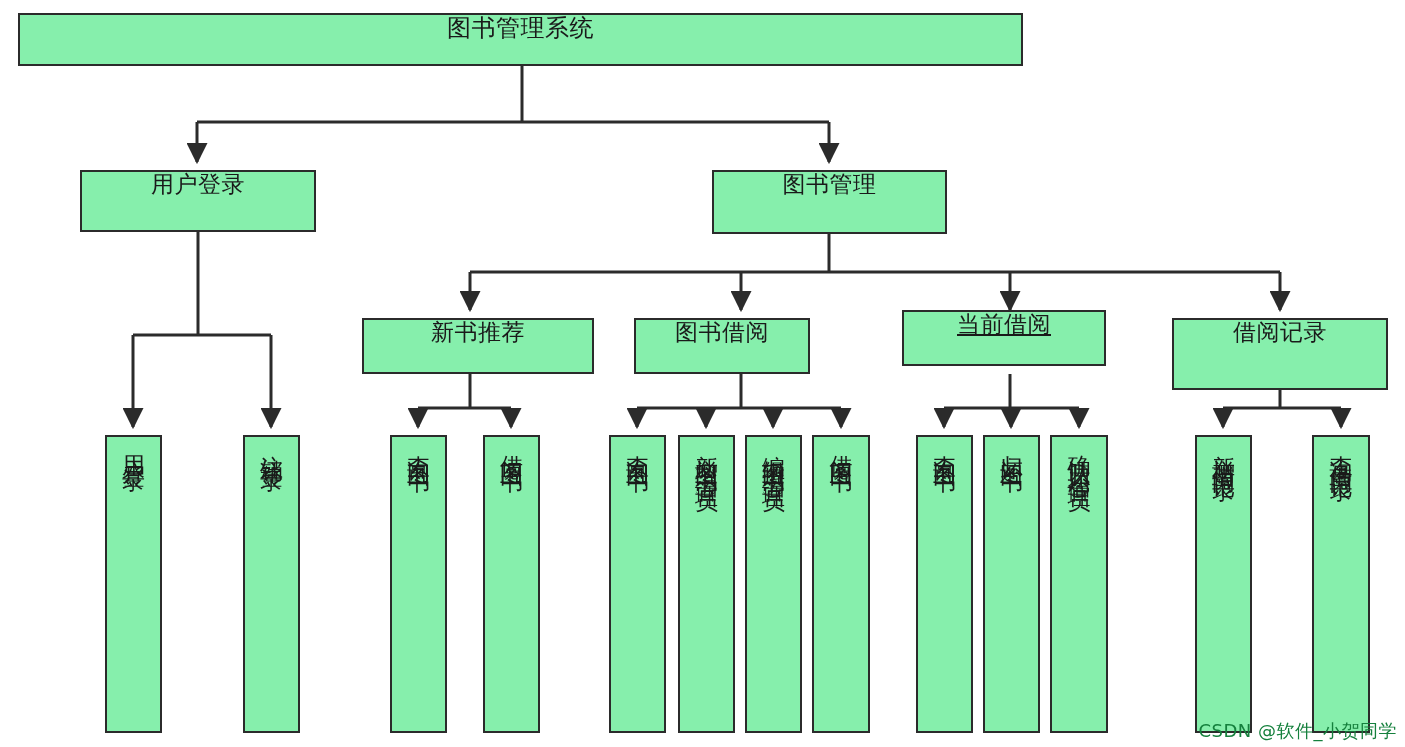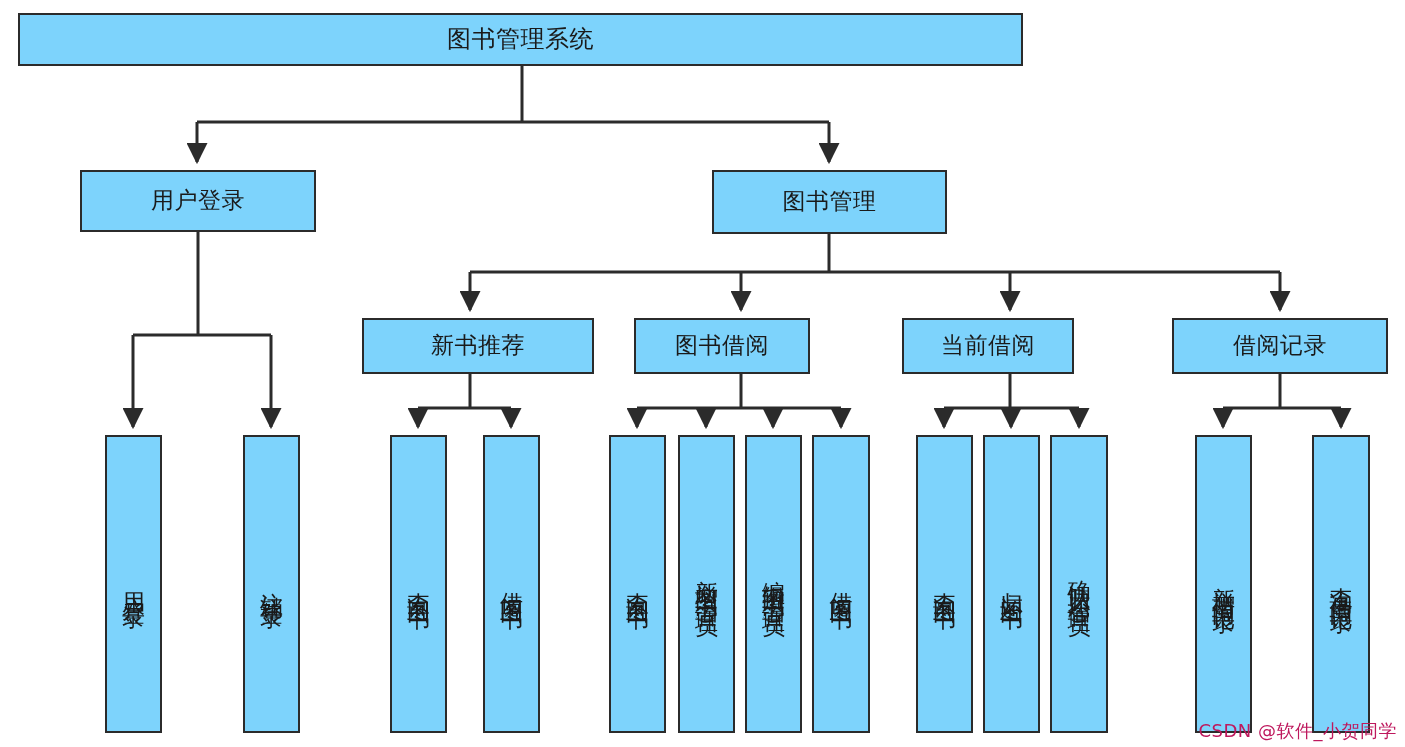--- a/index.html
+++ b/index.html
@@ -23,23 +23,23 @@
     left: 0;
     top: 0;
     width: 1405px;
     height: 747px;
     pointer-events: none;
   }
   .node {
     position: absolute;
     box-sizing: border-box;
     border: 2px solid #2b2b2b;
-    background: #7dd3fc;
+    background: #86efac;
     display: flex;
-    align-items: center;
+    align-items: flex-start;
     justify-content: center;
     color: #1a1a1a;
     line-height: 1.12;
   }
   .node.h {
     font-size: 23px;
     letter-spacing: 0.5px;
   }
   .node.v {
     font-size: 23px;
@@ -52,21 +52,21 @@
     line-height: 1;
   }
   .node.root {
     font-size: 24px;
   }
   .watermark {
     position: absolute;
     right: 8px;
     bottom: 4px;
     font-size: 18px;
-    color: #be185d;
+    color: #15803d;
     white-space: nowrap;
     letter-spacing: 0.5px;
   }
 </style>
 </head>
 <body>
 
 <div id="canvas">
 
   <svg id="edges" viewBox="0 0 1405 747" width="1405" height="747" xmlns="http://www.w3.org/2000/svg">
@@ -134,24 +134,24 @@
   <div class="node h" style="left: 712px; top: 170px; width: 235px; height: 64px;">
     <span>图书管理</span>
   </div>
 
   <div class="node h" style="left: 362px; top: 318px; width: 232px; height: 56px;">
     <span>新书推荐</span>
   </div>
   <div class="node h" style="left: 634px; top: 318px; width: 176px; height: 56px;">
     <span>图书借阅</span>
   </div>
-  <div class="node h" style="left: 902px; top: 318px; width: 172px; height: 56px;">
+  <div class="node h" style="left: 902px; top: 310px; width: 204px; height: 56px; text-decoration: underline;">
     <span>当前借阅</span>
   </div>
-  <div class="node h" style="left: 1172px; top: 318px; width: 216px; height: 56px;">
+  <div class="node h" style="left: 1172px; top: 318px; width: 216px; height: 72px;">
     <span>借阅记录</span>
   </div>
 
   <div class="node v" style="left: 105px; top: 435px; width: 57px; height: 298px;">
     <span class="vtext">用户登录</span>
   </div>
   <div class="node v" style="left: 243px; top: 435px; width: 57px; height: 298px;">
     <span class="vtext">注销登录</span>
   </div>
   <div class="node v" style="left: 390px; top: 435px; width: 57px; height: 298px;">

